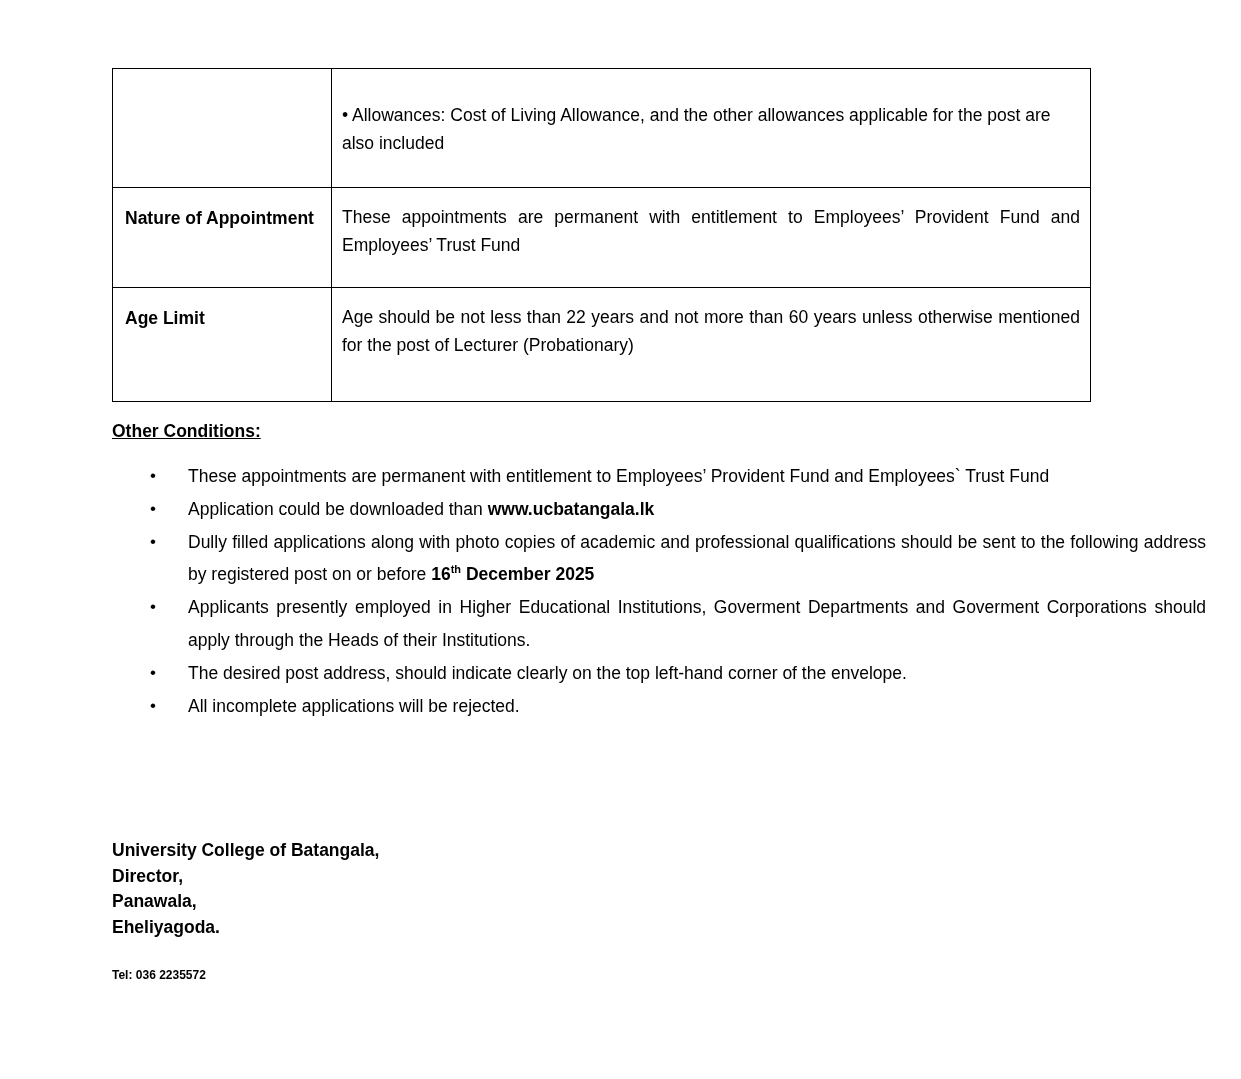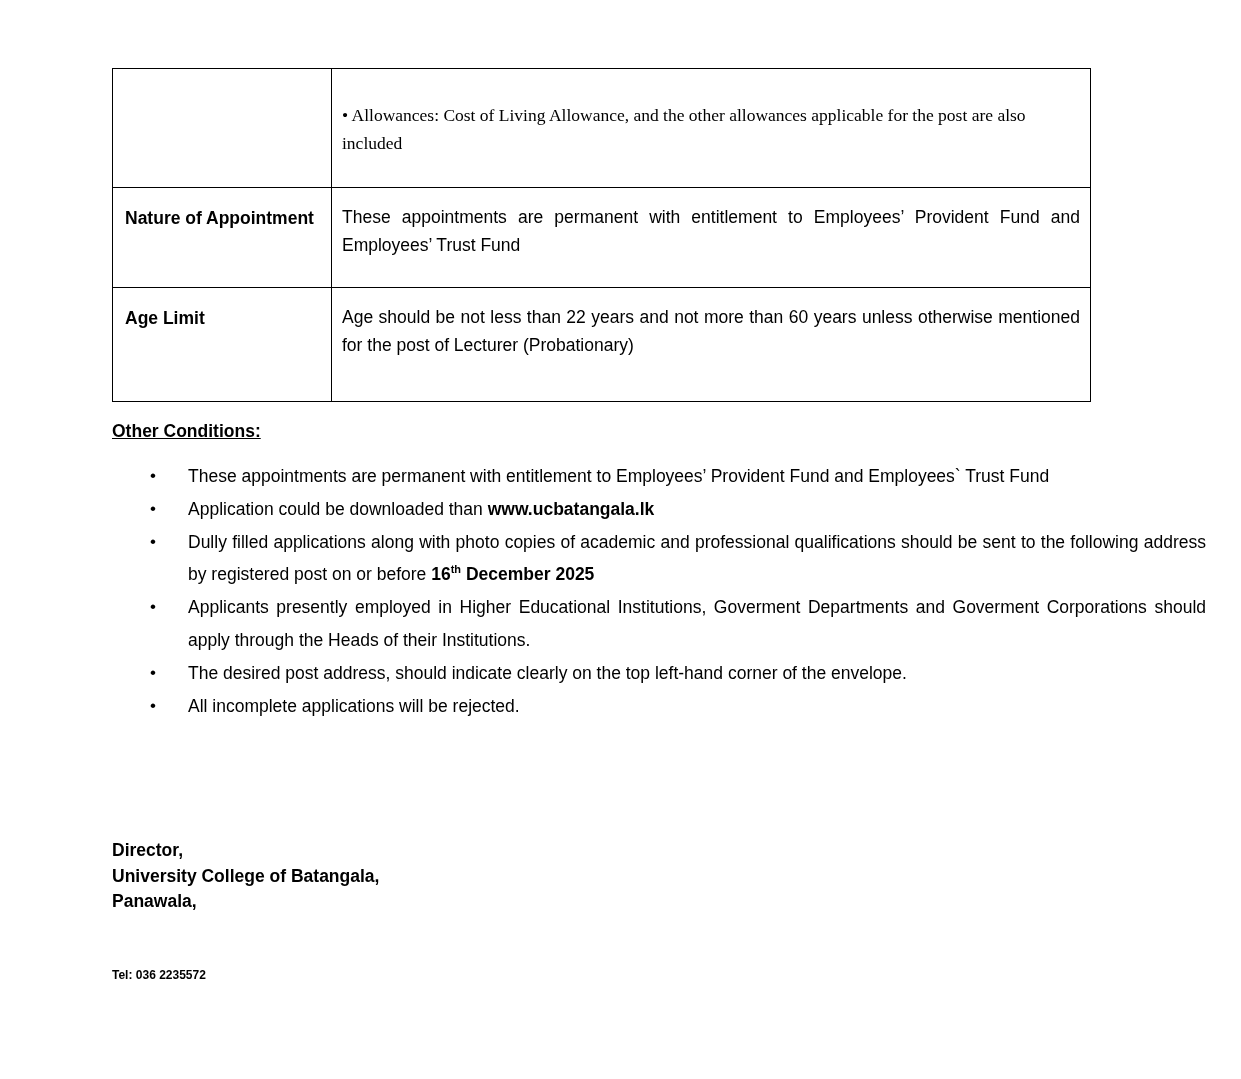--- a/index.html
+++ b/index.html
@@ -48,21 +48,21 @@
   }
   .cell-value {
     font-size: 17.5px;
     line-height: 28px;
     padding: 12px 10px 12px 10px;
     text-align: justify;
     text-justify: inter-word;
   }
   .cell-value.plain { text-align: left; }
 
-  .row-allowance .cell-value { padding-top: 32px; padding-bottom: 30px; font-family: Liberation Serif, serif; }
+  .row-allowance .cell-value { padding-top: 32px; padding-bottom: 30px; }
   .row-nature .cell-label { padding-top: 16px; }
   .row-nature .cell-value { padding-top: 15px; padding-bottom: 28px; }
   .row-age .cell-label { padding-top: 16px; }
   .row-age .cell-value { padding-top: 15px; padding-bottom: 42px; }
 
   
   .section-heading {
     position: absolute;
     left: 112px;
     top: 409px;
@@ -198,20 +198,21 @@
     </li>
 
     <li class="li-6 nojust">
       <span class="bullet">•</span>
       <span>All incomplete applications will be rejected.</span>
     </li>
 
   </ul>
 
   <div class="signature">
+    <div>University College of Batangala,</div>
     <div>Director,</div>
-    <div>University College of Batangala,</div>
     <div>Panawala,</div>
+    <div>Eheliyagoda.</div>
   </div>
 
   <div class="telephone">Tel: 036 2235572</div>
 
 </div>
 
 </body></html>

